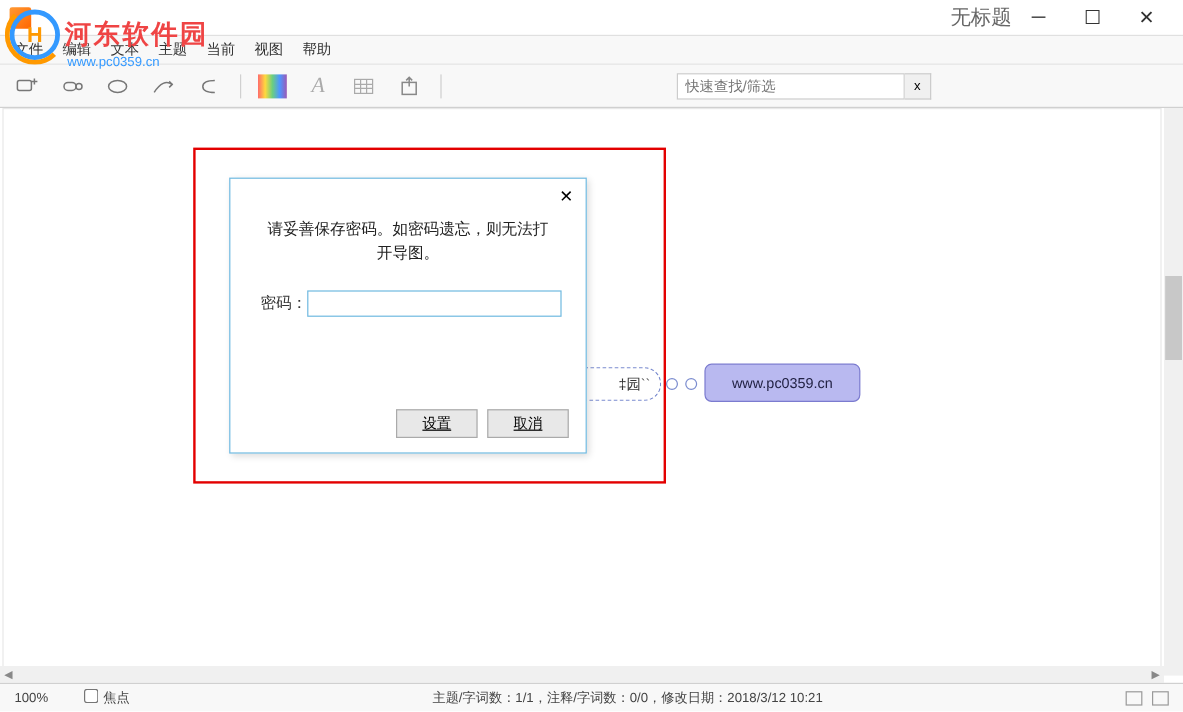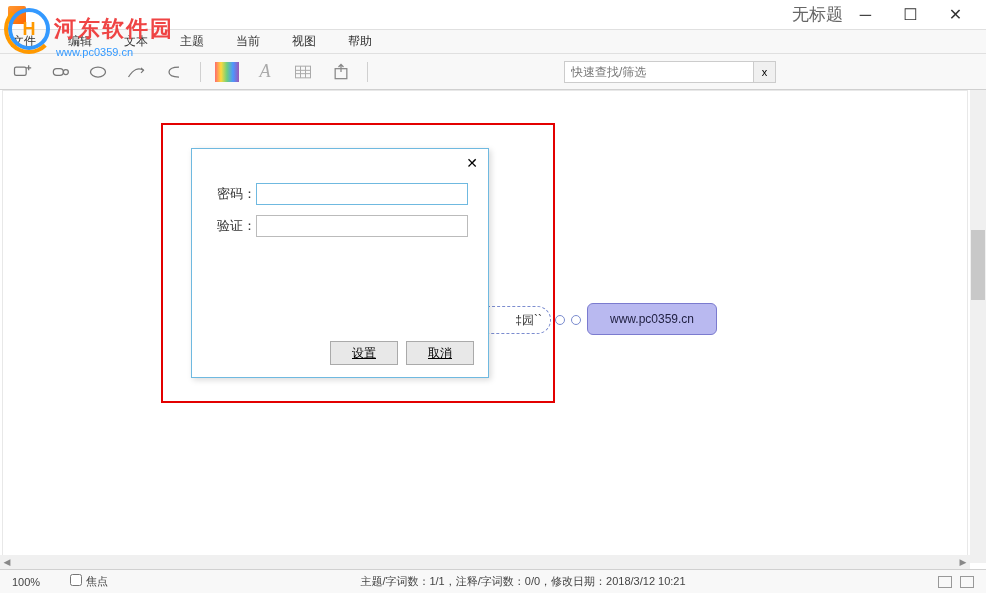--- a/index.html
+++ b/index.html
@@ -4,21 +4,21 @@
   <style>
     * { margin: 0; padding: 0; box-sizing: border-box; font-family: "Microsoft YaHei", sans-serif; }
     body { width: 986px; height: 593px; background: #fff; overflow: hidden; position: relative; }
     
     .title-bar { height: 30px; background: #fff; display: flex; align-items: center; padding: 0 8px; border-bottom: 1px solid #e0e0e0; }
     .app-icon { width: 18px; height: 18px; background: linear-gradient(135deg, #ff9933, #ff6600); margin-right: 6px; border-radius: 2px; }
     .title-text { flex: 1; font-size: 17px; color: #666; text-align: right; }
     .win-controls { display: flex; gap: 0; }
     .win-btn { width: 45px; height: 28px; display: flex; align-items: center; justify-content: center; color: #333; cursor: pointer; }
     
-    .menu-bar { height: 24px; display: flex; align-items: center; padding: 0 8px; gap: 24px; font-size: 12px; color: #333; background: #f8f8f8; border-bottom: 1px solid #e0e0e0; }
+    .menu-bar { height: 24px; display: flex; align-items: center; padding: 0 8px; gap: 8px; font-size: 12px; color: #333; background: #f8f8f8; border-bottom: 1px solid #e0e0e0; }
     .menu-item { cursor: pointer; padding: 2px 4px; }
     
     .watermark { position: absolute; top: 8px; left: 8px; z-index: 100; pointer-events: none; }
     .watermark-logo { display: flex; align-items: center; }
     .watermark-circle { width: 42px; height: 42px; border: 4px solid #3399ff; border-radius: 50%; display: flex; align-items: center; justify-content: center; color: #ff9900; font-weight: bold; font-size: 18px; position: relative; }
     .watermark-arc { position: absolute; width: 50px; height: 50px; border: 4px solid #ff9900; border-radius: 50%; border-top-color: transparent; border-right-color: transparent; }
     .watermark-text { color: #ef4444; font-size: 22px; font-weight: bold; margin-left: 4px; letter-spacing: 2px; }
     .watermark-url { color: #3399ff; font-size: 11px; margin-left: 48px; margin-top: -4px; }
     
     .toolbar { height: 36px; background: #f8f8f8; border-bottom: 1px solid #d0d0d0; display: flex; align-items: center; padding: 0 10px; gap: 14px; }
@@ -153,28 +153,25 @@
     <div class="red-box"></div>
     <div class="mindmap-node1">‡园``</div>
     <div class="mindmap-dot" style="top:224px;left:552px;"></div>
     <div class="mindmap-dot" style="top:224px;left:568px;"></div>
     <div class="mindmap-node2">www.pc0359.cn</div>
 
     <div class="dialog">
       <div class="dialog-header">
         <div class="dialog-close">✕</div>
       </div>
+      <div class="dialog-msg">请妥善保存密码。如密码遗忘，则无法打开导图。</div>
       <div class="dialog-form">
         <div class="form-row">
           <span class="form-label">密码：</span>
           <input class="form-input" type="password" style="">
-        </div>
-        <div class="form-row">
-          <span class="form-label">验证：</span>
-          <input class="form-input verify" type="password" style="">
         </div>
       </div>
       <div class="dialog-footer">
         <button class="dialog-btn">设置</button>
         <button class="dialog-btn">取消</button>
       </div>
     </div>
   </div>
 </div>
 

